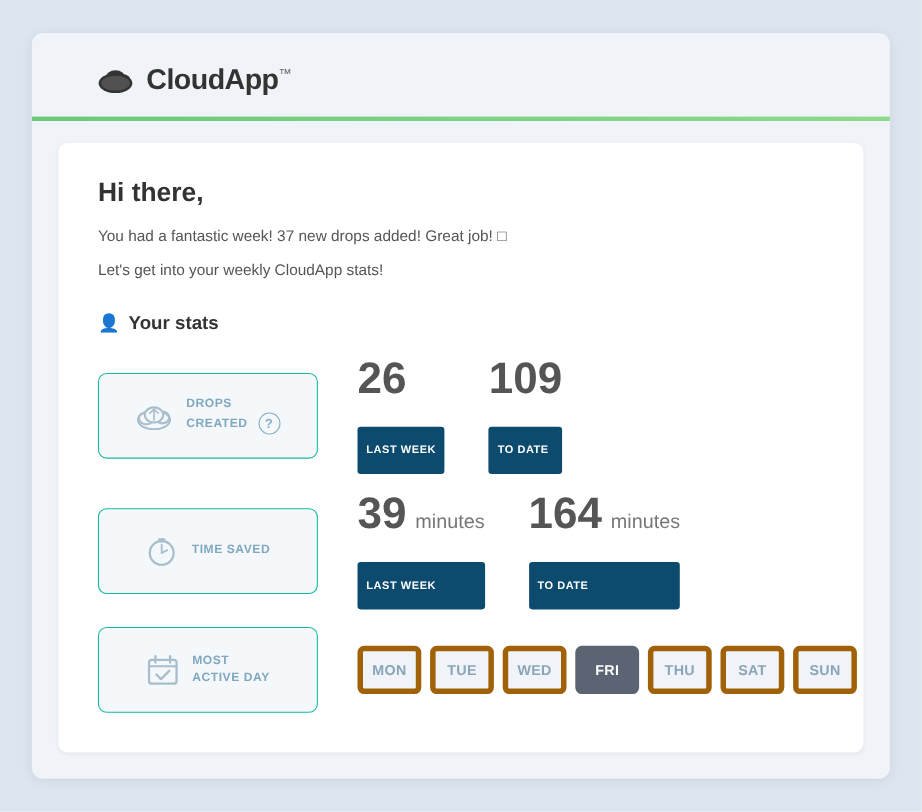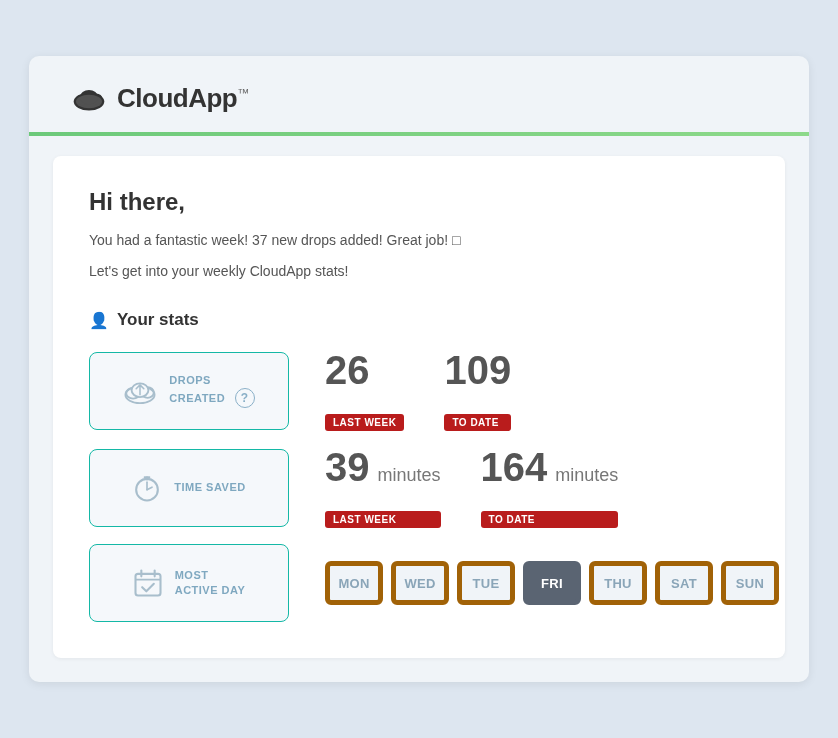--- a/index.html
+++ b/index.html
@@ -20,20 +20,21 @@
       width: 780px;
       padding: 0;
       overflow: hidden;
       box-shadow: 0 2px 10px rgba(0,0,0,0.08);
     }
 
     .header {
       padding: 24px 30px 16px 42px;
       display: flex;
       align-items: flex-start;
+      margin-left: 16px;
     }
 
     .logo {
       display: flex;
       align-items: center;
       gap: 10px;
     }
 
     .logo-icon {
       width: 36px;
@@ -154,26 +155,26 @@
       gap: 8px;
     }
 
     .stat-unit {
       font-size: 18px;
       color: #777;
       font-weight: 400;
     }
 
     .stat-badge {
-      background: #b91c1c;
+      background: #0c4a6e;
       color: #fff;
       font-size: 10px;
       font-weight: 700;
       letter-spacing: 0.5px;
-      padding: 3px 8px;
+      padding: 16px 8px;
       border-radius: 3px;
       display: inline-block;
     }
 
     .days-row {
       display: flex;
       gap: 8px;
       margin-left: 36px;
       align-items: center;
     }
@@ -365,22 +366,22 @@
           </svg>
         </div>
         <div class="stat-card-labels">
           <div class="stat-card-label">MOST</div>
           <div class="stat-card-label">ACTIVE DAY</div>
         </div>
       </div>
 
       <div class="days-row" id="days-container">
       <div class="day-btn">MON</div>
+          <div class="day-btn">TUE</div>
           <div class="day-btn">WED</div>
-          <div class="day-btn">TUE</div>
           <div class="day-btn active">FRI</div>
           <div class="day-btn">THU</div>
           <div class="day-btn">SAT</div>
           <div class="day-btn">SUN</div>
         </div>
     </div>
 
   </div>
 </div>
 

